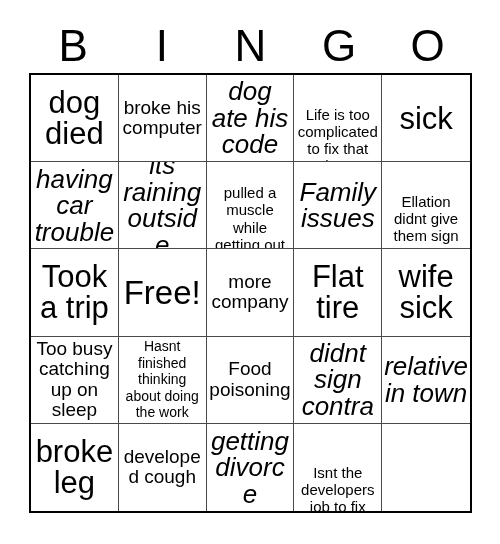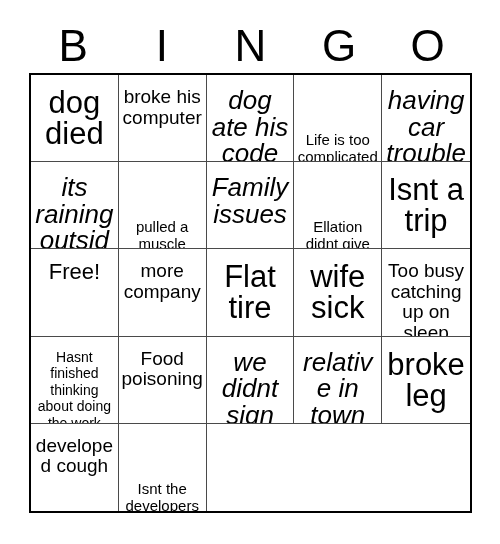--- a/index.html
+++ b/index.html
@@ -57,20 +57,21 @@
     grid-template-columns: repeat(5, 1fr);
     grid-template-rows: repeat(5, 1fr);
     background: #ffffff;
   }
 
   .cell {
     box-sizing: border-box;
     border-right: 1px solid #4a4a4a;
     border-bottom: 1px solid #4a4a4a;
     display: flex;
+    align-items: center;
     justify-content: center;
     text-align: center;
     padding: 12px 2px;
     overflow: hidden;
     background: #ffffff;
   }
   .cell:nth-child(5n) { border-right: none; }
   .cell:nth-child(n+21) { border-bottom: none; }
 
   .cell-text {
@@ -80,21 +81,21 @@
     word-wrap: break-word;
     hyphens: none;
   }
 
   
   .sz-xl .cell-text { font-size: 31px; line-height: 1.0; }
   .sz-lg .cell-text { font-size: 26px; line-height: 1.02; font-style: italic; }
   .sz-md .cell-text { font-size: 19px; line-height: 1.08; }
   .sz-sm .cell-text { font-size: 15px; line-height: 1.15; margin-top: 44px; }
   .sz-xs .cell-text { font-size: 14px; line-height: 1.18; }
-  .sz-free .cell-text { font-size: 22px; line-height: 1.0; }
+  .sz-free .cell-text { font-size: 33px; line-height: 1.0; }
 </style>
 </head>
 <body>
 
 <div id="bingo-card">
 
   <div id="header-row">
     <div class="header-letter">B</div>
     <div class="header-letter">I</div>
     <div class="header-letter">N</div>
@@ -108,39 +109,42 @@
       </div>
     <div class="cell sz-md">
         <span class="cell-text">broke his computer</span>
       </div>
     <div class="cell sz-lg">
         <span class="cell-text">dog ate his code</span>
       </div>
     <div class="cell sz-sm">
         <span class="cell-text">Life is too complicated to fix that bug</span>
       </div>
+    <div class="cell sz-xl">
+        <span class="cell-text">sick</span>
+      </div>
 
     <div class="cell sz-lg">
         <span class="cell-text">having car trouble</span>
       </div>
     <div class="cell sz-lg">
         <span class="cell-text">its raining outside</span>
       </div>
     <div class="cell sz-sm">
         <span class="cell-text">pulled a muscle while getting out of bed</span>
       </div>
     <div class="cell sz-lg">
         <span class="cell-text">Family issues</span>
       </div>
 
     <div class="cell sz-sm">
         <span class="cell-text">Ellation didnt give them sign info</span>
       </div>
     <div class="cell sz-xl">
-        <span class="cell-text">Isnt a trip</span>
+        <span class="cell-text">Took a trip</span>
       </div>
     <div class="cell sz-free">
         <span class="cell-text">Free!</span>
       </div>
     <div class="cell sz-md">
         <span class="cell-text">more company</span>
       </div>
     <div class="cell sz-xl">
         <span class="cell-text">Flat tire</span>
       </div>
@@ -163,18 +167,21 @@
 
     <div class="cell sz-lg">
         <span class="cell-text">relative in town</span>
       </div>
     <div class="cell sz-xl">
         <span class="cell-text">broke leg</span>
       </div>
     <div class="cell sz-md">
         <span class="cell-text">developed cough</span>
       </div>
+    <div class="cell sz-lg">
+        <span class="cell-text">getting divorce</span>
+      </div>
     <div class="cell sz-sm">
         <span class="cell-text">Isnt the developers job to fix</span>
       </div>
   </div>
 
 </div>
 
 </body></html>

